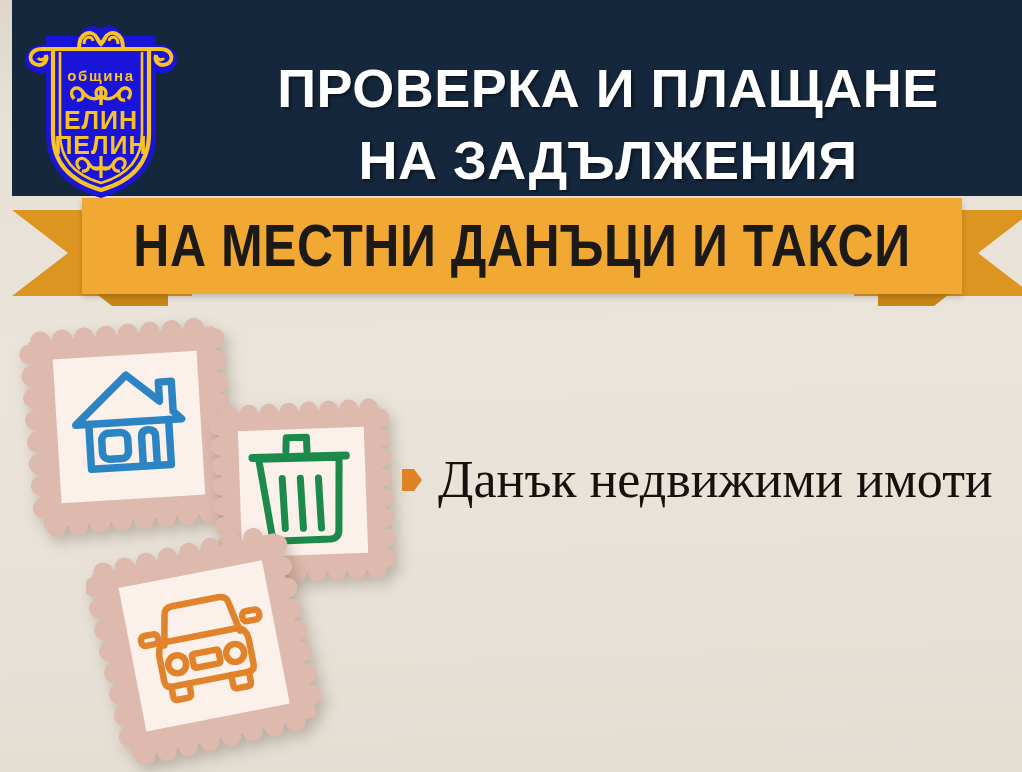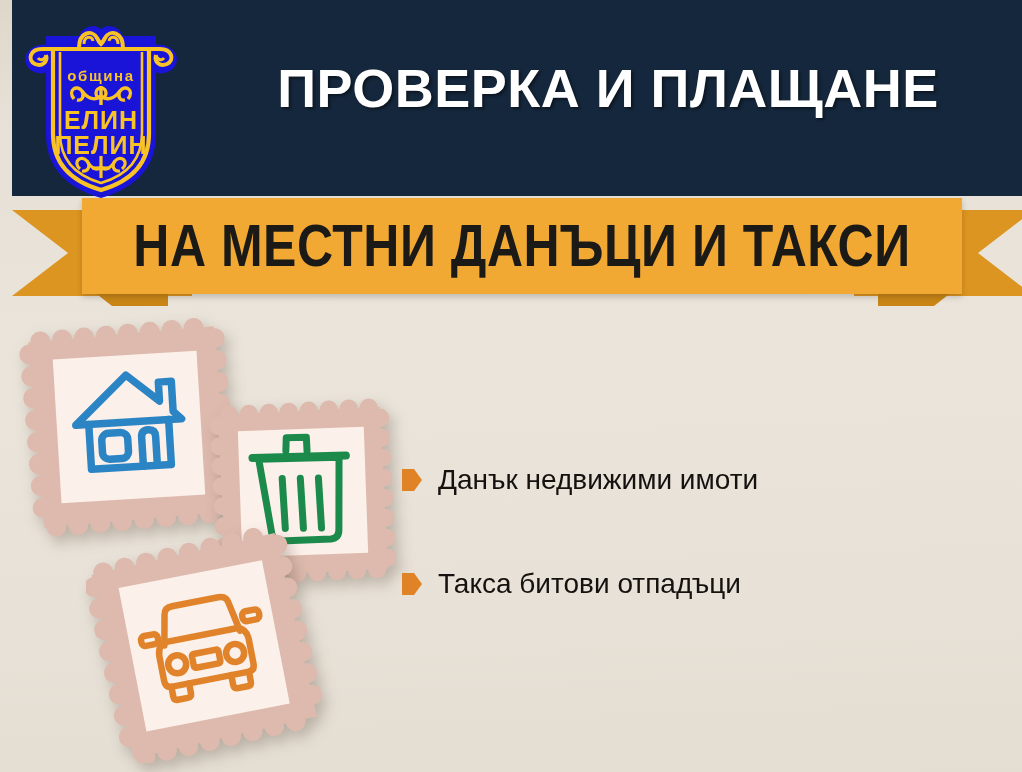--- a/index.html
+++ b/index.html
@@ -142,35 +142,36 @@
   }
   .bullet-marker {
     flex: 0 0 auto;
     width: 20px;
     height: 22px;
     margin-right: 16px;
     background: #e08326;
     clip-path: polygon(0 0, 60% 0, 100% 50%, 60% 100%, 0 100%);
   }
   .bullet-label {
-    font-family: Liberation Sans, sans-serif;
-    font-size: 28px;
+    font-family: Liberation Serif, serif;
+    font-size: 52px;
     color: #14110e;
     line-height: 1;
     white-space: nowrap;
   }
 </style>
 </head>
 <body>
 
 <div id="poster">
 
   <div class="header-band">
     <h1 class="header-title">
       <span class="line">ПРОВЕРКА И ПЛАЩАНЕ</span>
+      <span class="line">НА ЗАДЪЛЖЕНИЯ</span>
     </h1>
   </div>
 
   <div class="logo-wrap">
     <svg width="158" height="182" viewBox="0 0 158 182" aria-hidden="true">
 
       <path d="M24 24 L24 112 Q24 160 79 176 Q134 160 134 112 L134 24 Z" fill="#1a14d8"></path>
       <rect x="24" y="14" width="110" height="14" fill="#1a14d8"></rect>
 
       <path d="M24 26 C6 26 2 40 12 46 C21 51 30 45 28 36" fill="#1a14d8" stroke="#1a14d8" stroke-width="7"></path>
@@ -387,21 +388,17 @@
     </svg>
   </div>
 
   <div class="bullet-list">
 
     <div class="bullet-row">
       <span class="bullet-marker"></span>
       <span class="bullet-label">Данък недвижими имоти</span>
     </div>
 
-    <div class="bullet-row">
-      <span class="bullet-marker"></span>
-      <span class="bullet-label">Такса битови отпадъци</span>
-    </div>
 
 
   </div>
 
 </div>
 
 </body></html>

